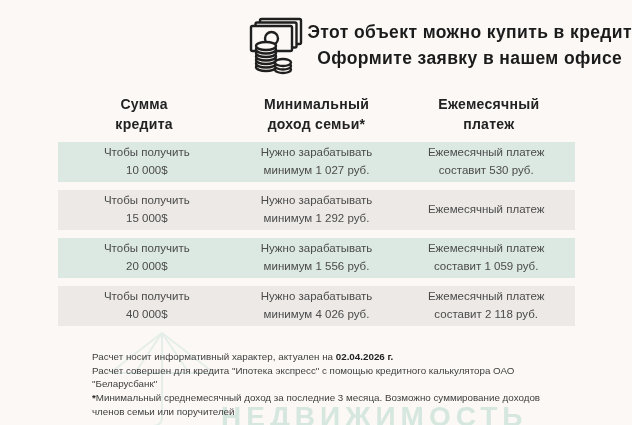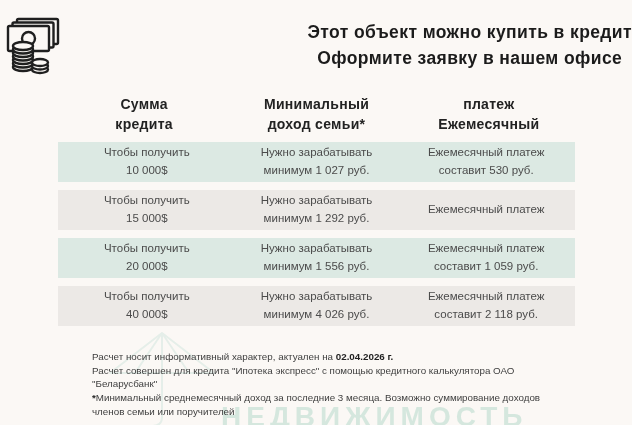--- a/index.html
+++ b/index.html
@@ -6,21 +6,21 @@
   html, body { background:#fbf8f5; }
   .page {
     position:relative; width:632px; height:425px; overflow:hidden;
     background:#fbf8f5; color:#1e1e1e;
     font-family:"Liberation Sans","DejaVu Sans",sans-serif;
   }
 
   
   .header {
     position:absolute; top:13px; left:0; width:100%;
-    display:flex; align-items:center; justify-content:space-between; gap:0;
+    display:flex; align-items:center; justify-content:flex-end; gap:0;
     z-index:2;
   }
   .money-icon { width:64px; height:66px; flex:0 0 auto; }
   .title {
     text-align:center; font-size:17.5px; font-weight:bold;
     line-height:1.48; letter-spacing:0.4px; color:#1b1b1b;
   }
 
   
   .table { position:absolute; left:58px; top:95px; width:517px; z-index:2; }
@@ -93,22 +93,22 @@
     <div class="thead">
       <div>
         <div>Сумма</div>
         <div>кредита</div>
       </div>
       <div>
         <div>Минимальный</div>
         <div>доход семьи*</div>
       </div>
       <div>
+        <div>Ежемесячный</div>
         <div>платеж</div>
-        <div>Ежемесячный</div>
       </div>
     </div>
 
     <div class="row teal">
       <div>
         <div>Чтобы получить</div>
         <div>10 000$</div>
       </div>
       <div>
         <div>Нужно зарабатывать</div>

